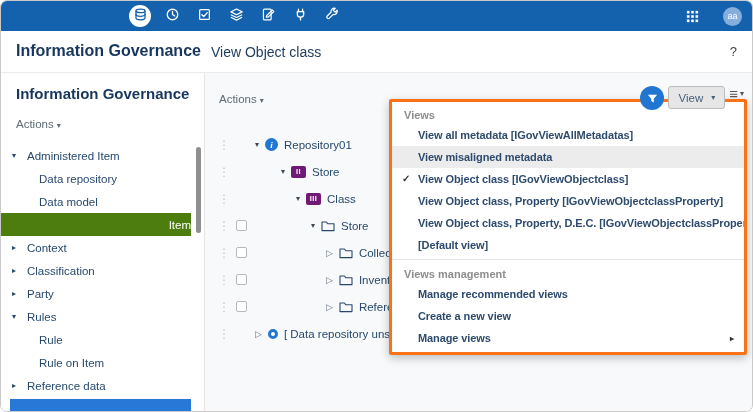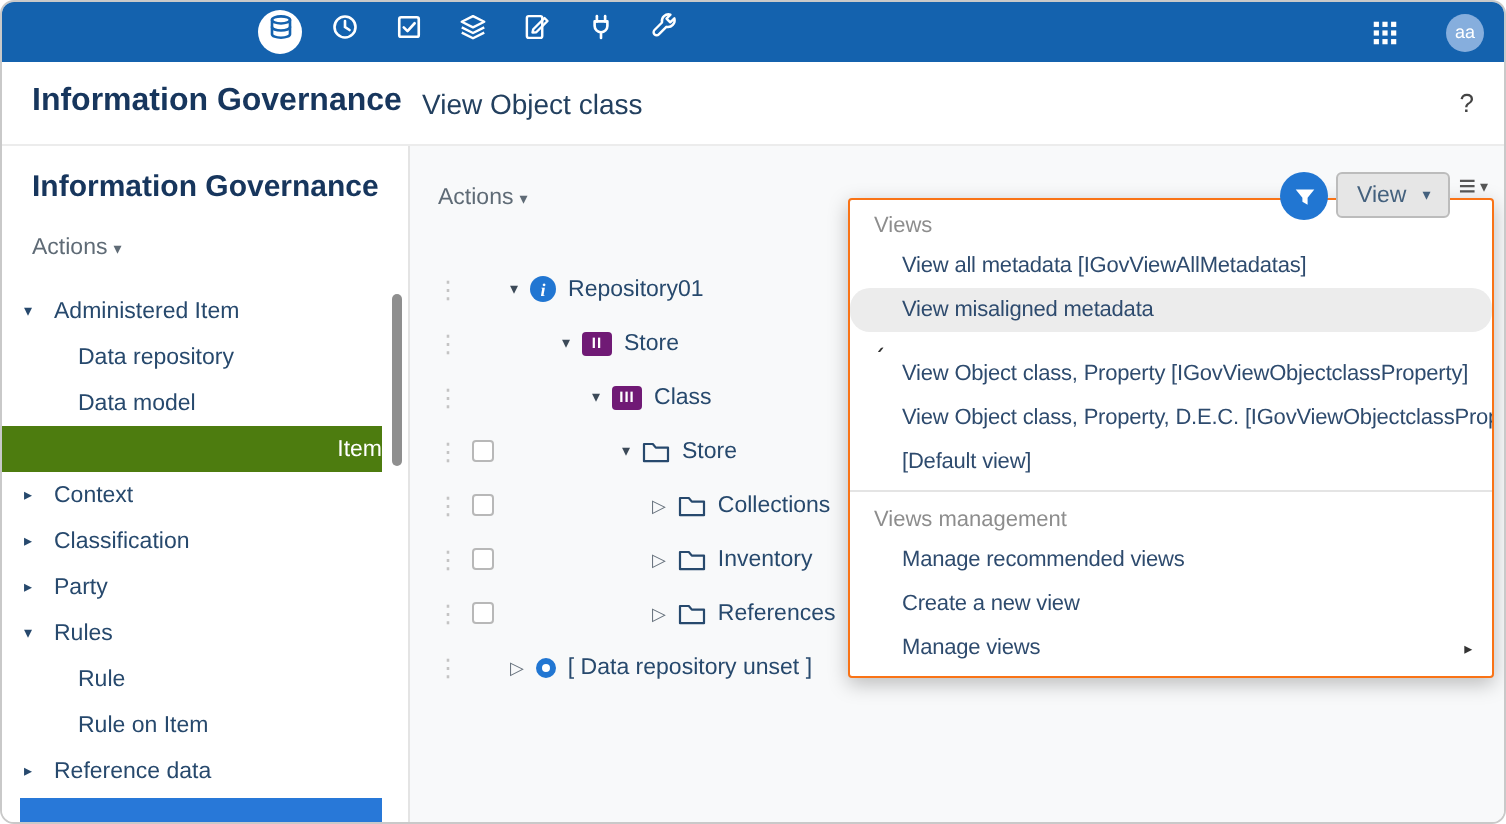--- a/index.html
+++ b/index.html
@@ -55,24 +55,24 @@
   .t-content { display:flex; align-items:center; gap:6px; }
   .ind1 { margin-left:50px; } .ind2 { margin-left:76px; } .ind3 { margin-left:91px; }
   .ind4 { margin-left:106px; } .ind5 { margin-left:121px; }
   .arr-exp { font-size:8px; color:#3c4a58; }
   .arr-col { font-size:9px; color:#66717c; }
   .ic-info { width:13px; height:13px; border-radius:50%; background:#2176d2; color:#fff; font-size:9px; font-weight:bold; font-style:italic; font-family:"Liberation Serif",serif; display:flex; align-items:center; justify-content:center; }
   .ic-badge { min-width:15px; height:12px; padding:0 2px; border-radius:2px; background:#701a75; color:#fff; font-size:7.5px; font-weight:bold; display:flex; align-items:center; justify-content:center; letter-spacing:0.5px; }
   .ic-circle { width:10px; height:10px; border:3px solid #2176d2; border-radius:50%; background:#fff; }
 
   
-  .menu { position:absolute; top:26px; right:5px; width:323px; background:#fff; border:1px solid #f97316; border-radius:2px; box-shadow:0 3px 10px rgba(0,0,0,0.25); z-index:20; padding:2px 0 3px; }
+  .menu { position:absolute; top:26px; right:5px; width:358px; background:#fff; border:3px solid #f97316; border-radius:2px; box-shadow:0 3px 10px rgba(0,0,0,0.25); z-index:20; padding:2px 0 3px;font-weight:bold; }
   .menu-header { padding:5px 12px 3px; font-size:11px; color:#8d8d8d; }
   .menu-item { position:relative; padding:5px 0 5px 26px; font-size:11px; letter-spacing:-0.1px; color:#2e4b6e; white-space:nowrap; overflow:hidden; cursor:pointer; }
-  .menu-item.hl { background:#ececec;border-radius:10px; }
+  .menu-item.hl { background:#ececec; }
   .menu-item .check { position:absolute; left:10px; top:5px; font-size:10px; color:#333; }
   .menu-item .sub { position:absolute; right:10px; top:7px; font-size:8px; color:#333; }
   .menu-div { height:1px; background:#e4e4e4; margin:3px 0; }
 </style>
 </head>
 <body>
 
 <div class="app">
 
   <div class="topbar">
@@ -325,20 +325,21 @@
       <div class="menu">
         <div class="menu-header">Views</div>
         <div class="menu-item">
           <span>View all metadata [IGovViewAllMetadatas]</span>
         </div>
         <div class="menu-item hl">
           <span>View misaligned metadata</span>
         </div>
         <div class="menu-item">
           <span class="check">✓</span>
+          <span>View Object class [IGovViewObjectclass]</span>
         </div>
         <div class="menu-item">
           <span>View Object class, Property [IGovViewObjectclassProperty]</span>
         </div>
         <div class="menu-item">
           <span>View Object class, Property, D.E.C. [IGovViewObjectclassPropertyDEC]</span>
         </div>
         <div class="menu-item">
           <span>[Default view]</span>
         </div>

